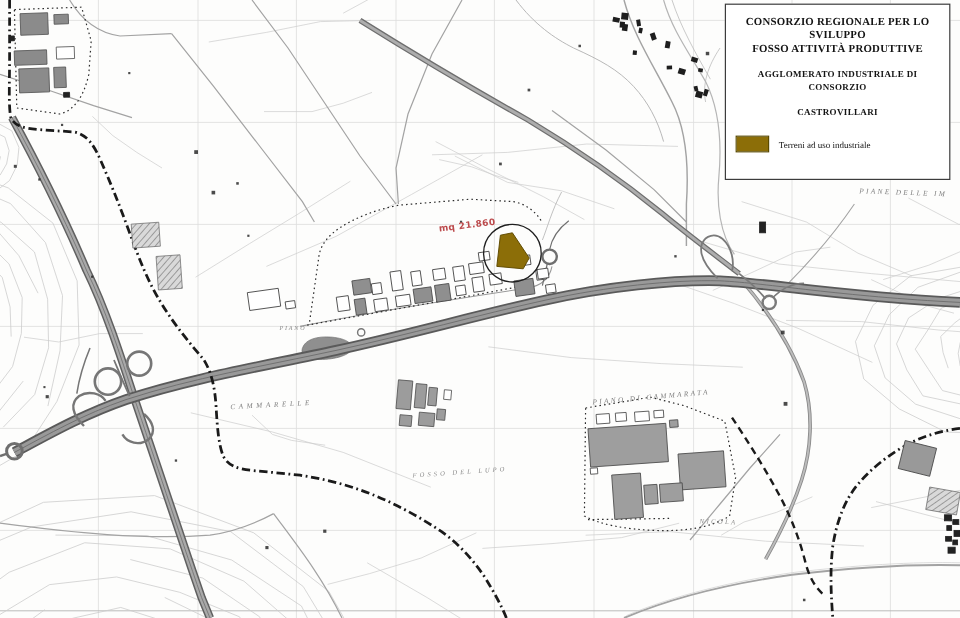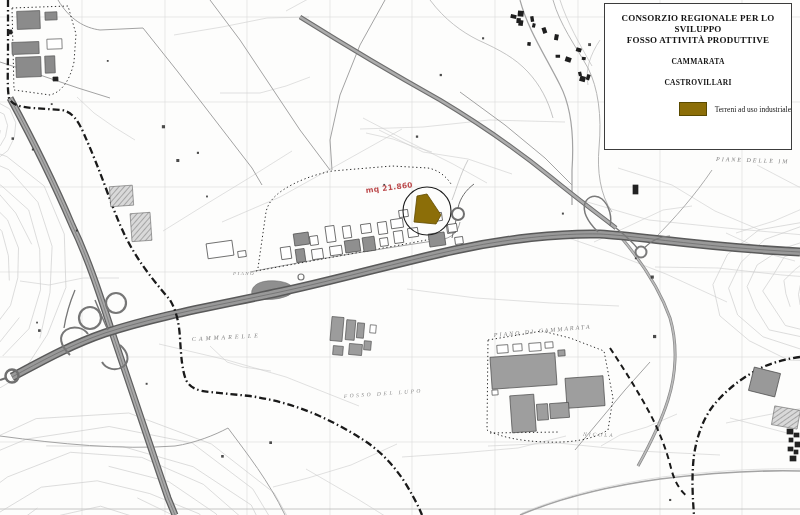--- a/index.html
+++ b/index.html
@@ -5,21 +5,21 @@
   html,body{margin:0;padding:0;background:#fff;}
   #root{position:relative;width:800px;height:515px;overflow:hidden;background:#fdfdfc;
         font-family:"Liberation Serif",serif;}
   #mapsvg{position:absolute;left:0;top:0;}
   
   .titlebox{position:absolute;left:604px;top:3px;width:188px;height:147px;background:#ffffff;
             border:1px solid #3c3c3c;box-sizing:border-box;text-align:center;color:#141414;
             z-index:5;}
   .tb-main{font-size:9px;font-weight:bold;line-height:11px;margin-top:9px;letter-spacing:.2px;}
   .tb-sub{font-size:7.5px;font-weight:bold;line-height:11px;margin-top:10px;letter-spacing:.3px;}
-  .tb-legend{display:flex;align-items:center;margin:15px 0 0 9px;justify-content:flex-end;}
+  .tb-legend{display:flex;align-items:center;margin:15px 0 0 9px;}
   .tb-legend svg{flex:0 0 auto;display:block;outline:1px solid #5a4a00;}
   .tb-legend-label{font-size:7.5px;margin-left:9px;color:#141414;}
 </style>
 </head>
 <body>
 
 <div id="root">
 
 <svg id="mapsvg" width="800" height="515" viewBox="0 0 800 515">
   <defs>
@@ -333,21 +333,22 @@
     <text x="583" y="436" font-size="5.5" letter-spacing="2" fill="#8a8a8a" transform="rotate(2 583 436)">NICOLA</text>
   </g>
 </svg>
 
 <div class="titlebox">
   <div class="tb-main">
     <div>CONSORZIO REGIONALE PER LO SVILUPPO</div>
     <div>FOSSO ATTIVITÀ PRODUTTIVE</div>
   </div>
   <div class="tb-sub">
-    <div>CAMMARATA</div>
+    <div>AGGLOMERATO INDUSTRIALE DI</div>
+    <div>CONSORZIO</div>
   </div>
   <div class="tb-sub">
     <div>CASTROVILLARI</div>
   </div>
   <div class="tb-legend">
     <svg width="26" height="12">
       <rect width="26" height="12" fill="#8C6E08"></rect>
     </svg>
     <span class="tb-legend-label">Terreni ad uso industriale</span>
   </div>

